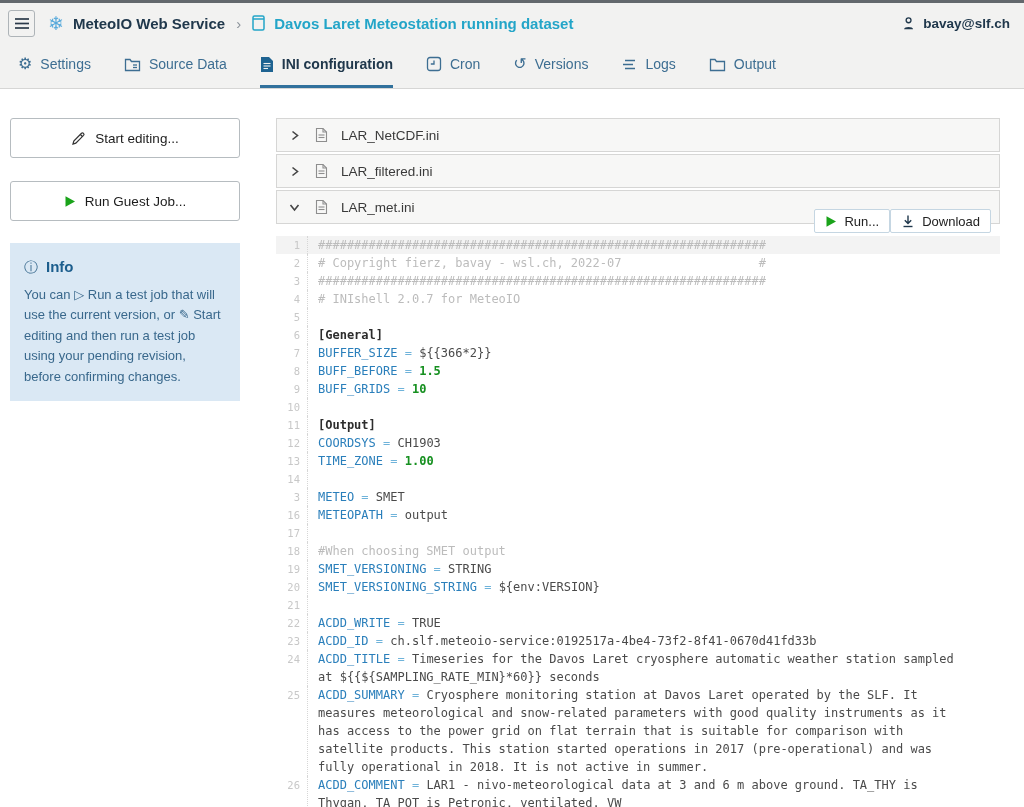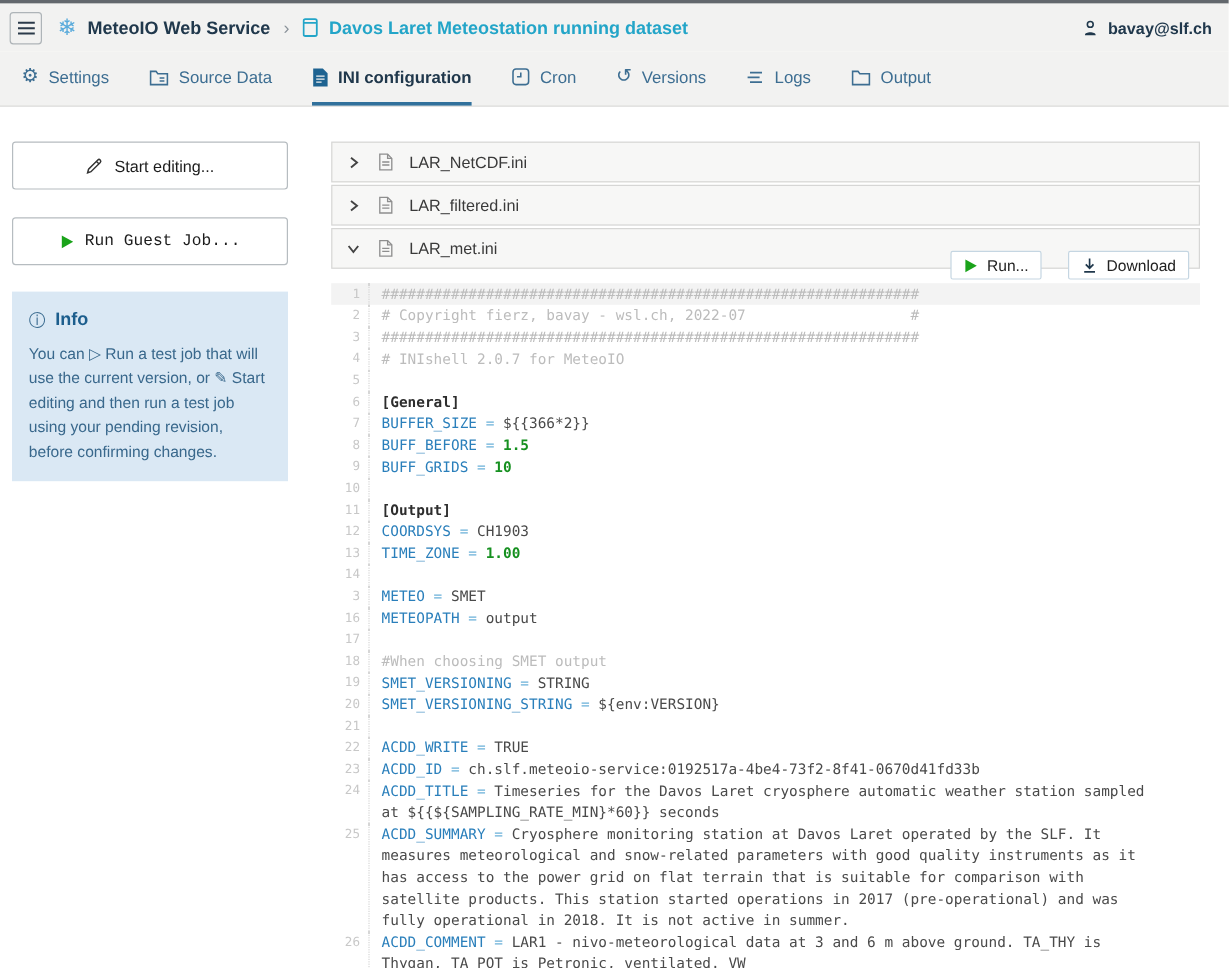--- a/index.html
+++ b/index.html
@@ -29,34 +29,34 @@
   .tab.active .tab-ico { color:#1e6391; }
   .tab-ico { display:flex; align-items:center; color:inherit; }
   .glyph-ico { font-size:16px; line-height:1; }
   
   .content { display:flex; padding:29px 24px 0 10px; gap:36px; background:#fff; }
   .sidebar { width:230px; flex:0 0 230px; }
   .side-btn { width:100%; height:40px; background:#fff; border:1px solid #b6bcc0;
               border-radius:3px; display:flex; align-items:center; justify-content:center;
               gap:9px; font-size:13.5px; color:#1c1c1c; cursor:pointer;
               font-family:"Liberation Sans",sans-serif; }
-  .side-btn + .side-btn { margin-top:23px;font-family:Liberation Mono, monospace; }
+  .side-btn + .side-btn { margin-top:23px; }
   .infobox { margin-top:22px; background:#dae8f4; padding:12px 14px 14px 14px;
              color:#39688c; font-size:13px; line-height:1.58; }
   .info-title-row { display:flex; align-items:center; gap:8px; margin-bottom:6px; }
   .info-circle { font-size:14px; color:#3a6b8f; line-height:1; }
   .info-title { font-size:15px; font-weight:bold; color:#1c5e8d; }
   .inline-ico { font-size:13px; }
   
   .main { flex:1; min-width:0; }
   .file-row { height:34px; background:#f7f7f6; border:1px solid #d6d6d5; display:flex;
               align-items:center; padding:0 8px 0 10px; gap:13px; margin-bottom:2px;
               cursor:pointer; }
   .file-name { font-size:13.5px; color:#3a3a3a; flex:1; }
-  .row-actions { display:flex; gap:22px;margin-top:28px; }
+  .row-actions { display:flex; gap:0;margin-top:28px; }
   .mini-btn { background:#fff; border:1px solid #c5d6e2; border-radius:2px; height:24px;
               display:flex; align-items:center; gap:7px; padding:0 10px; font-size:13px;
               color:#222; cursor:pointer; font-family:"Liberation Sans",sans-serif; }
   
   .code-panel { margin-top:8px; padding-top:4px; }
   .code-line { display:flex; align-items:stretch; }
   .code-line.hl { background:#f3f3f3; }
   .gutter { flex:0 0 32px; text-align:right; padding-right:7px;
             font-family:"DejaVu Sans Mono", monospace; font-size:10.5px; line-height:18px;
             color:#c8c8c8; border-right:1px dotted #d6d6d6; }

